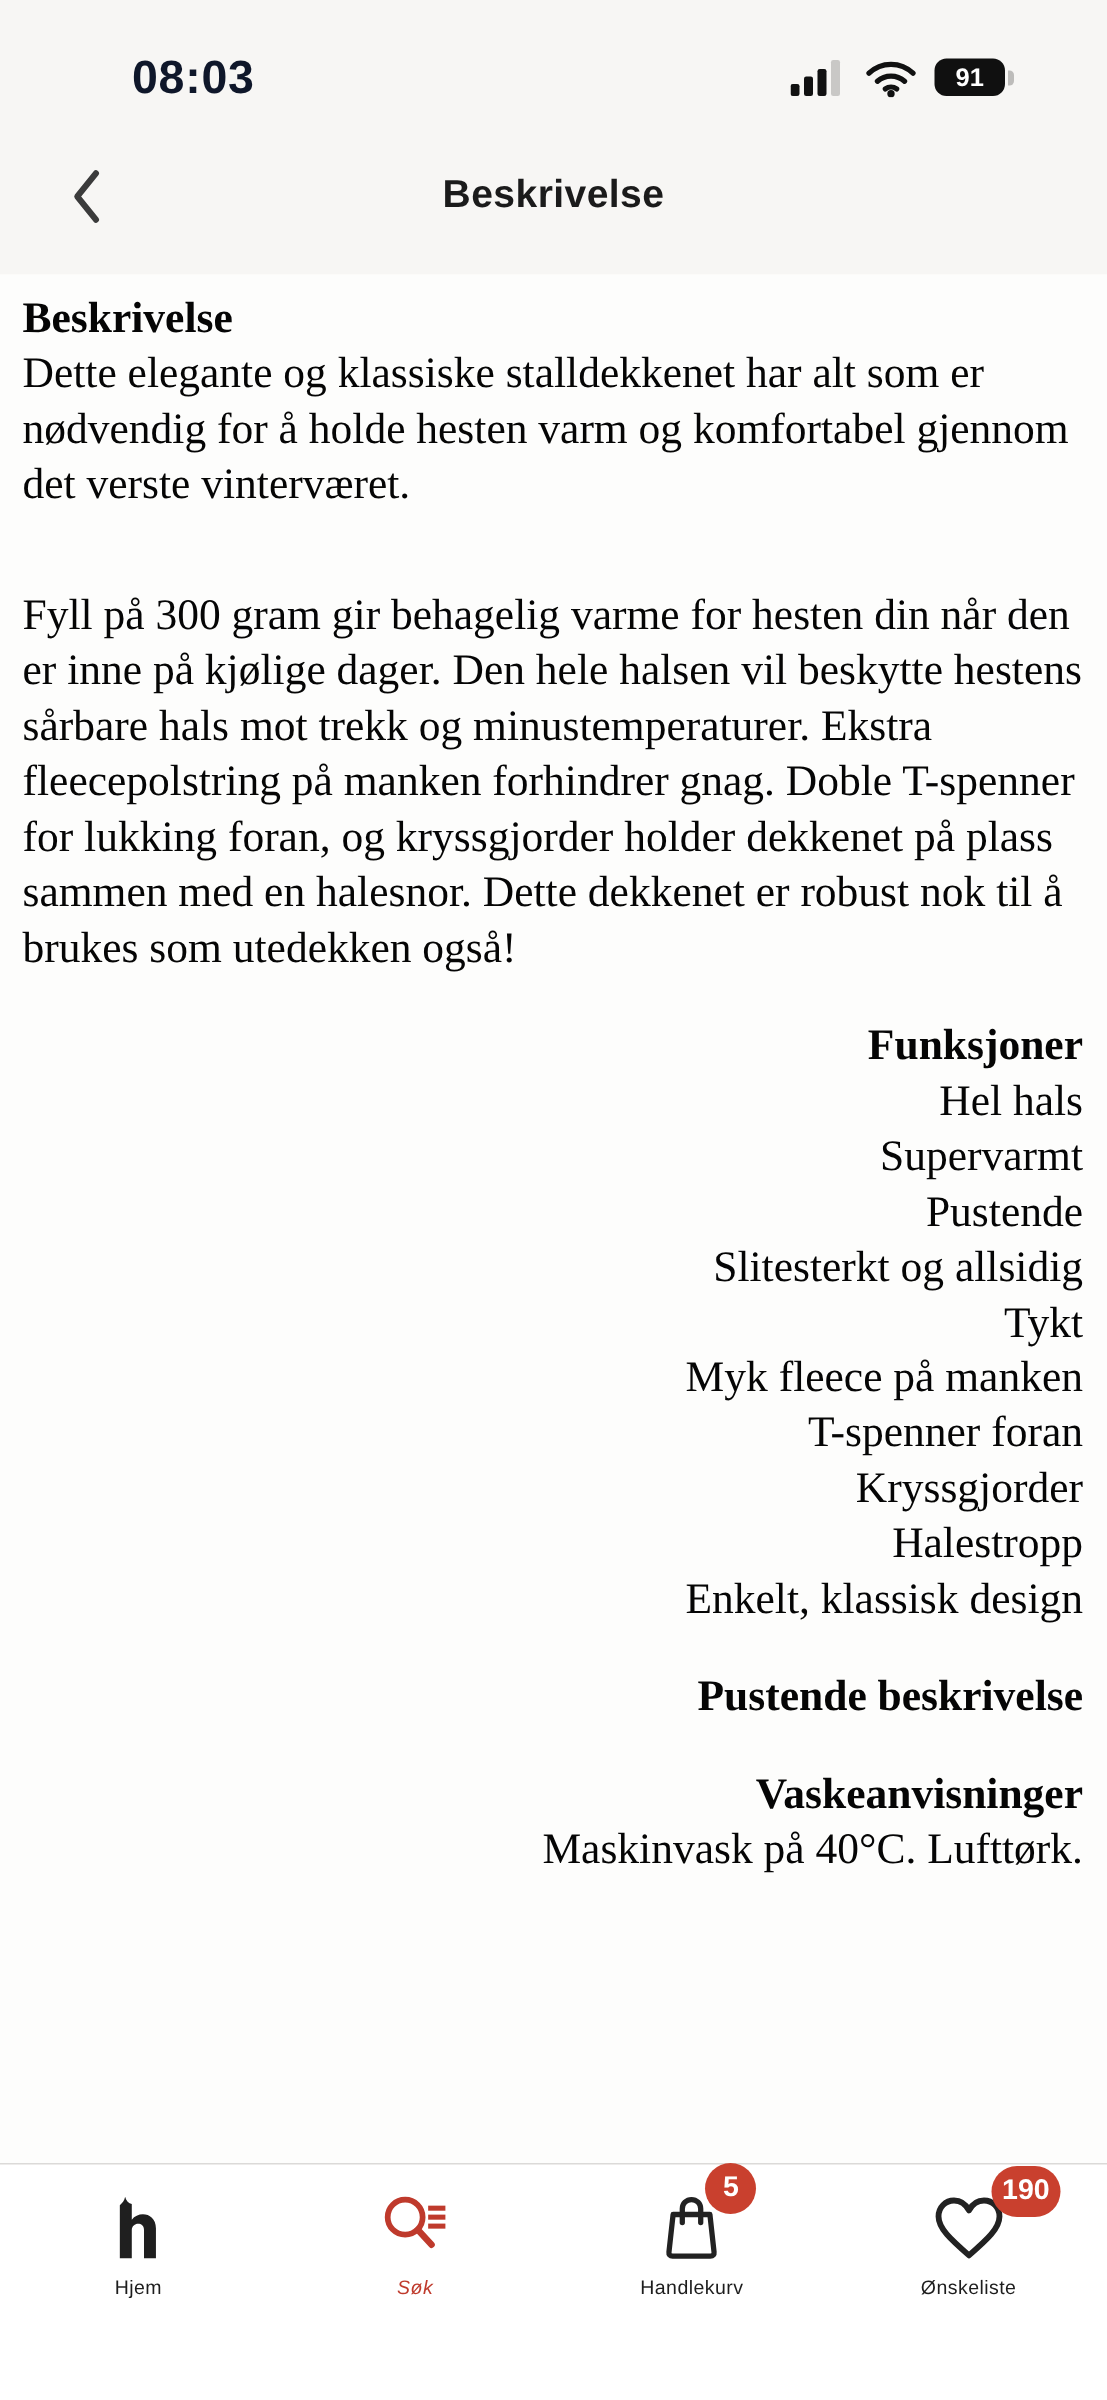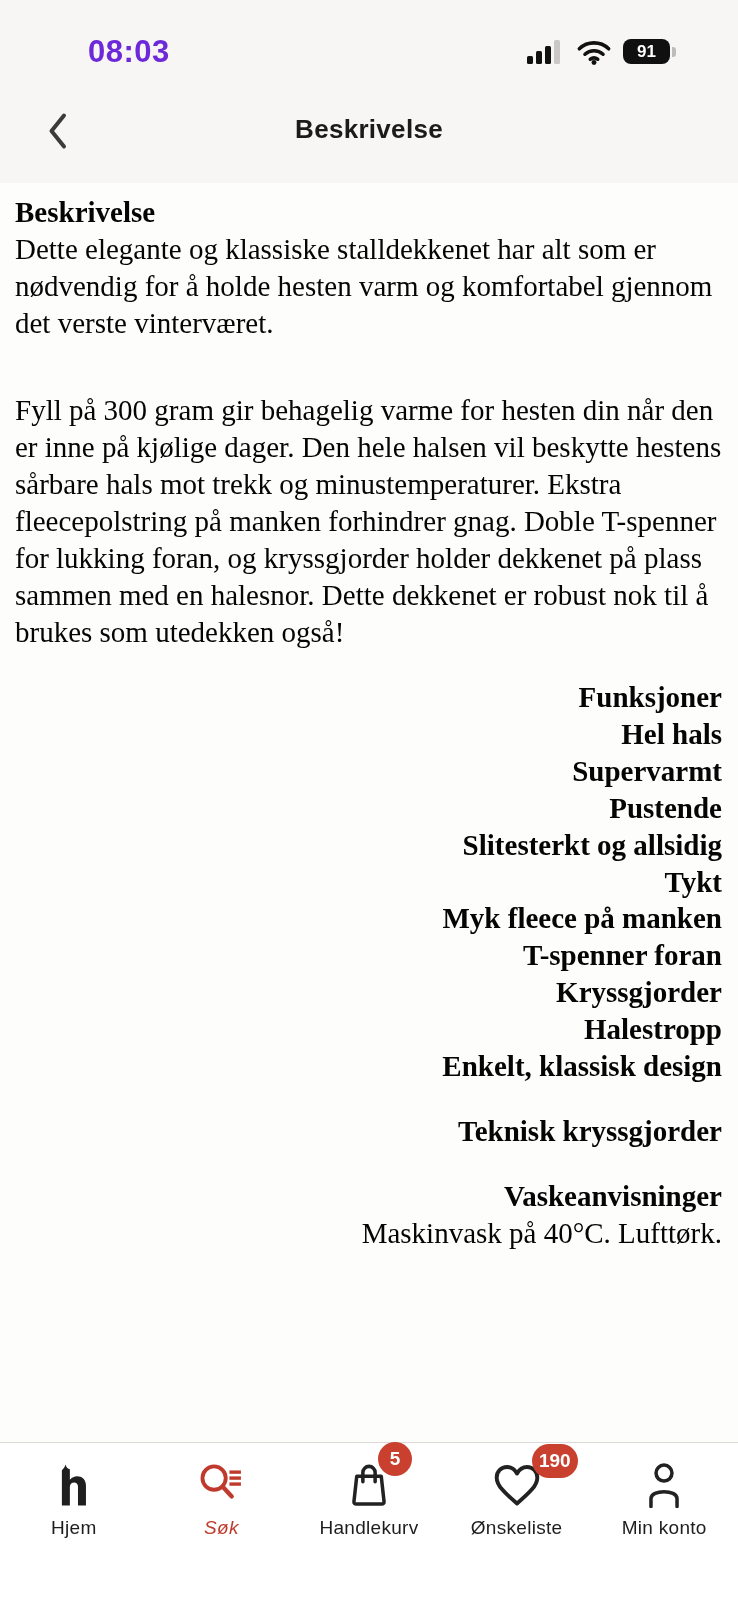--- a/index.html
+++ b/index.html
@@ -8,21 +8,21 @@
   .phone {
     position: relative; width: 738px; height: 1600px;
     background: #fdfcfb; overflow: hidden; margin: 0 auto;
   }
   
   .top-chrome { background: #f7f6f4; height: 183px; }
   .status-bar {
     height: 89px; display: flex; align-items: center;
     justify-content: space-between; padding: 14px 62px 0 88px;
   }
-  .time { font-size: 31px; font-weight: 700; color: #6d28d9; letter-spacing: 0.5px; }
+  .time { font-size: 31px; font-weight: 700; color: #0f172a; letter-spacing: 0.5px; }
   .status-icons { display: flex; align-items: center; gap: 11px; }
   .battery { display: flex; align-items: center; }
   .battery-body {
     width: 47px; height: 25px; background: #101010; border-radius: 8px;
     color: #fff; font-size: 17px; font-weight: 700; text-align: center;
     line-height: 25px;
   }
   .battery-nub { width: 4px; height: 10px; background: #bdbcba; border-radius: 0 3px 3px 0; margin-left: 2px; }
   
   .nav-header { position: relative; height: 94px; }
@@ -38,36 +38,36 @@
   
   .content {
     background: #fdfdfc; height: 1259px; overflow: hidden;
     padding: 11px 16px 0 15px;
     font-family: "Liberation Serif", serif;
     font-size: 29px; line-height: 1.275; color: #050505;
   }
   .sec-heading { font-size: 29px; font-weight: 700; font-family: "Liberation Serif", serif; }
   .intro-para { margin-bottom: 50px; }
   .section { margin-top: 28px; text-align: right; }
-  .features-list { white-space: pre-line; font-weight: bold; }
+  .features-list { white-space: pre-line; }
   
   .tab-bar {
     position: absolute; left: 0; right: 0; bottom: 0; height: 158px;
     background: #ffffff; border-top: 1px solid #dbdad8;
     display: flex; padding-top: 13px;
   }
   .tab {
     flex: 1; display: flex; flex-direction: column; align-items: center;
     background: transparent; border: none; cursor: pointer;
   }
   .tab-icon-wrap {
     position: relative; height: 52px; display: flex;
     align-items: flex-end; justify-content: center;
   }
-  .tab-label { margin-top: 9px; font-size: 19px; color: #1d1d1d; letter-spacing: 0.3px; }
+  .tab-label { margin-top: 9px; font-size: 13px; color: #1d1d1d; letter-spacing: 0.3px; }
   .tab.active .tab-label { color: var(--accent, #bf3a2c); font-style: italic; }
   .badge {
     position: absolute; background: var(--badge, #c9402e); color: #fff;
     font-size: 19px; font-weight: 700; min-width: 34px; height: 34px;
     border-radius: 17px; display: flex; align-items: center; justify-content: center;
     padding: 0 7px; font-family: "Liberation Sans", sans-serif;
   }
   .badge-bag { top: -14px; right: -20px; }
   .badge-heart { top: -12px; right: -36px; }
   .icon-stroke { stroke: #222; fill: none; stroke-width: 2.3; }
@@ -124,21 +124,21 @@
 Slitesterkt og allsidig
 Tykt
 Myk fleece på manken
 T-spenner foran
 Kryssgjorder
 Halestropp
 Enkelt, klassisk design</div>
     </div>
 
     <div class="section">
-      <h2 class="sec-heading">Teknisk kryssgjorder</h2>
+      <h2 class="sec-heading">Pustende beskrivelse</h2>
     </div>
 
     <div class="section">
       <h2 class="sec-heading">Vaskeanvisninger</h2>
       <p>Maskinvask på 40°C. Lufttørk.</p>
     </div>
 
   </div>
 
   <nav class="tab-bar">
@@ -179,24 +179,15 @@
     <button class="tab">
       <span class="tab-icon-wrap">
         <svg width="50" height="47" viewBox="0 0 32 30">
           <path d="M16 27.2 C8.2 20.4 3 15.7 3 10.6 C3 6.6 6 3.8 9.6 3.8 C12.2 3.8 14.6 5.4 16 8 C17.4 5.4 19.8 3.8 22.4 3.8 C26 3.8 29 6.6 29 10.6 C29 15.7 23.8 20.4 16 27.2 Z" stroke="#222" stroke-width="2.5" fill="none" stroke-linejoin="round"></path>
         </svg>
         <span class="badge badge-heart">190</span>
       </span>
       <span class="tab-label">Ønskeliste</span>
     </button>
 
-    <button class="tab">
-      <span class="tab-icon-wrap">
-        <svg width="40" height="46" viewBox="0 0 26 30">
-          <circle cx="13" cy="7.2" r="5.2" class="icon-stroke"></circle>
-          <path class="icon-stroke" d="M4.5 29 L4.5 24 C4.5 17.8 21.5 17.8 21.5 24 L21.5 29" stroke-linecap="round"></path>
-        </svg>
-      </span>
-      <span class="tab-label">Min konto</span>
-    </button>
 
   </nav>
 </div>
 
 </body></html>

